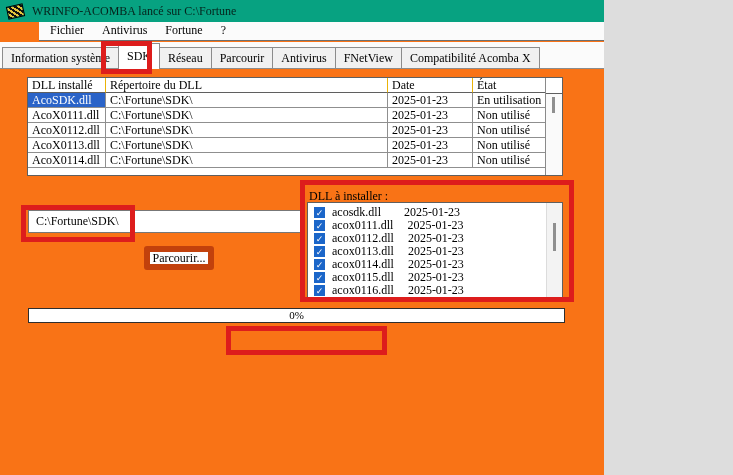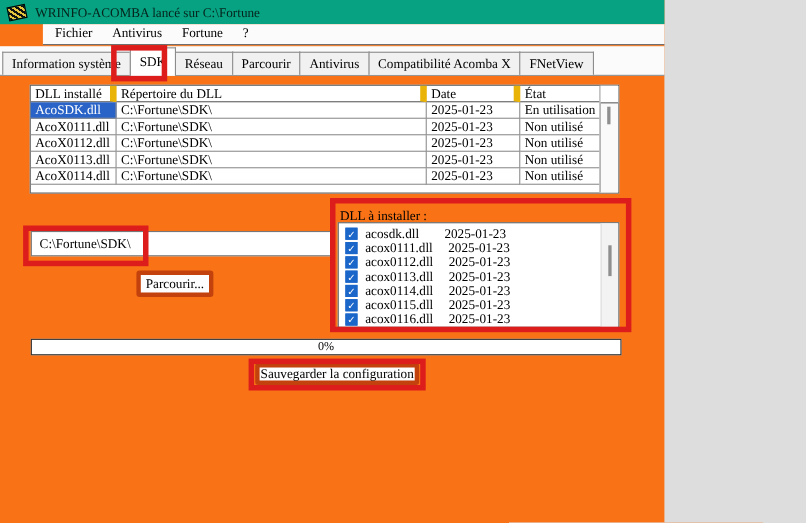--- a/index.html
+++ b/index.html
@@ -31,29 +31,29 @@
   
   .dlltable{position:absolute;left:27px;top:77px;width:536px;height:99px;background:#fff;
             border:1px solid #5f5f5f;box-sizing:border-box;display:flex;}
   .tbl-main{width:517px;}
   .tbl-scroll{flex:1;border-left:1px solid #8a8a8a;background:#fafafa;position:relative;}
   .tbl-scroll .stub{height:15px;border-bottom:1px solid #5f5f5f;background:#fff;}
   .tbl-thumb{position:absolute;left:6px;top:19px;width:3px;height:16px;background:#8f8f8f;}
   .hrow,.drow{display:flex;height:15px;line-height:15px;}
   .hrow .c,.drow .c{box-sizing:border-box;padding-left:4px;overflow:hidden;white-space:nowrap;
                     border-right:1px solid #8f8f8f;border-bottom:1px solid #8f8f8f;}
-  .hrow .c{border-right:6px solid #eab308;border-bottom:1px solid #5f5f5f;}
+  .hrow .c{border-right:1px solid #eab308;border-bottom:1px solid #5f5f5f;}
   .c.c1{width:78px;} .c.c2{width:282px;} .c.c3{width:85px;} .c.c4{width:72px;border-right:none;}
   .drow.first .c1{background:#2a63c8;color:#fff;}
   
   .lbl-dir{position:absolute;left:28px;top:189px;}
   .dir-input{position:absolute;left:28px;top:210px;width:275px;height:23px;background:#fff;
              border:1px solid #777;box-sizing:border-box;line-height:21px;padding-left:7px;}
-  .btn{border:4px solid #c2410c;border-radius:3px;background:#fdfdfd;
-       display:flex;align-items:center;justify-content:center;box-sizing:border-box;}
+  .btn{border:6px solid #c2410c;border-radius:3px;background:#fdfdfd;
+       display:flex;align-items:center;justify-content:center;box-sizing:border-box;margin-left:20px;}
   .btn-browse{position:absolute;left:124px;top:246px;width:70px;height:24px;}
   
   .lbl-dll{position:absolute;left:309px;top:189px;}
   .listbox{position:absolute;left:307px;top:202px;width:256px;height:96px;background:#fff;
            border:1px solid #5f5f5f;box-sizing:border-box;display:flex;}
   .list-items{flex:1;padding-top:3px;overflow:hidden;}
   .list-row{display:flex;align-items:center;height:13px;padding-left:6px;}
   .chk{width:11px;height:11px;background:#1b66c9;border:1px solid #1b66c9;color:#fff;
        font-size:9px;line-height:10px;text-align:center;margin-right:7px;flex:0 0 auto;box-sizing:border-box;}
   .dll-name{display:inline-block;min-width:58px;margin-right:14px;white-space:nowrap;}
@@ -96,22 +96,22 @@
       <span class="menu-item">Fortune</span>
       <span class="menu-item">?</span>
     </div>
 
   <div class="tabrow">
       <span class="tab">Information système</span>
       <span class="tab sel">SDK</span>
       <span class="tab">Réseau</span>
       <span class="tab">Parcourir</span>
       <span class="tab">Antivirus</span>
+      <span class="tab">FNetView</span>
       <span class="tab">Compatibilité Acomba X</span>
-      <span class="tab">FNetView</span>
     </div>
 
   <div class="dlltable">
     <div class="tbl-main">
       <div class="hrow">
         <span class="c c1">DLL installé</span>
         <span class="c c2">Répertoire du DLL</span>
         <span class="c c3">Date</span>
         <span class="c c4">État</span>
       </div>
@@ -206,20 +206,19 @@
       <span class="dll-date">2025-01-23</span>
     </div>
   </div>
     <div class="list-scroll">
       <div class="list-thumb"></div>
     </div>
   </div>
 
   <div class="progress">0%</div>
 
-  <div class="btn btn-save">Sauvegarder la configuration</div>
 
   <div class="redbox rb-sdk"></div>
   <div class="redbox rb-input"></div>
   <div class="redbox rb-dll"></div>
   <div class="redbox rb-save"></div>
 
 </div>
 
 </body></html>

